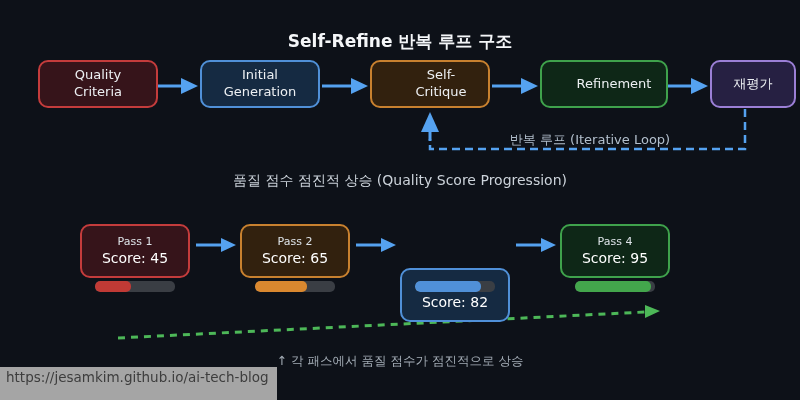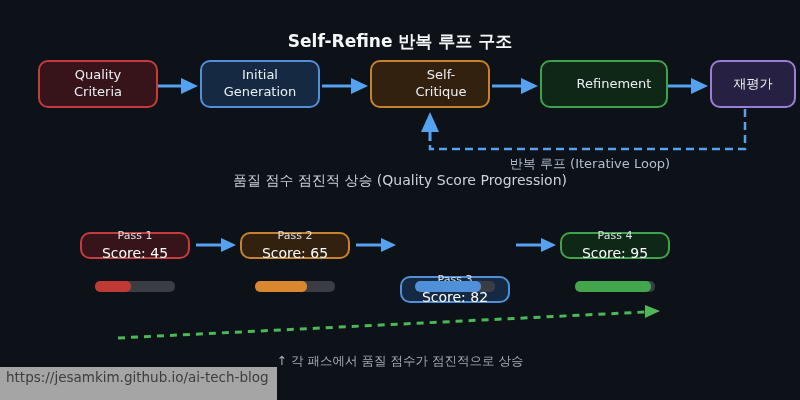--- a/index.html
+++ b/index.html
@@ -34,28 +34,28 @@
 
   .flow-node { top:60px; height:48px; }
   #fn1 { left:38px;  width:120px; }
   #fn2 { left:200px; width:120px; }
   #fn3 { left:370px; width:120px;padding-left:22px; }
   #fn4 { left:540px; width:128px;padding-left:20px; }
   #fn5 { left:710px; width:86px;  }
 
   .loop-label {
     position:absolute; top:131px; left:450px; width:280px; text-align:center;
-    font-size:13px; color:#b2bfcc;margin-top:24px;
+    font-size:13px; color:#b2bfcc;
   }
   .section-title {
     position:absolute; top:172px; left:0; right:0; text-align:center;
     font-size:14px; color:#ccd3da;
   }
 
-  .pass-node { top:232px; height:27px; width:110px; }
+  .pass-node { top:224px; height:54px; width:110px; }
   #pn1 { left:80px; } #pn2 { left:240px; } #pn3 { left:400px;margin-top:44px; } #pn4 { left:560px; }
   .pass-name  { font-size:11px; color:#dde3e8; }
   .pass-score { font-size:14px; color:#ffffff; }
 
   .bar {
     position:absolute; top:281px; width:80px; height:11px; border-radius:5px;
     background:var(--bar_track); overflow:hidden;
   }
   #bar1 { left:95px; } #bar2 { left:255px; } #bar3 { left:415px; } #bar4 { left:575px; }
   .bar-fill { height:100%; border-radius:5px; }

